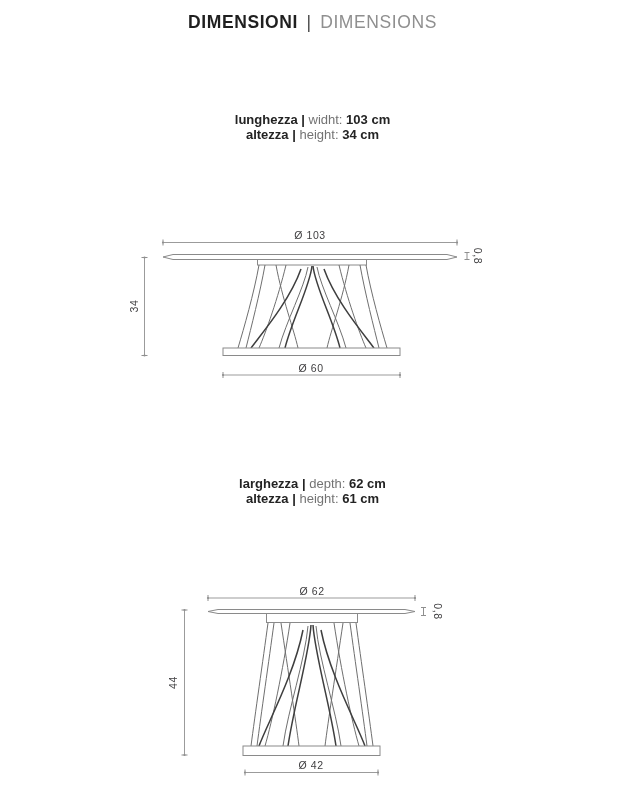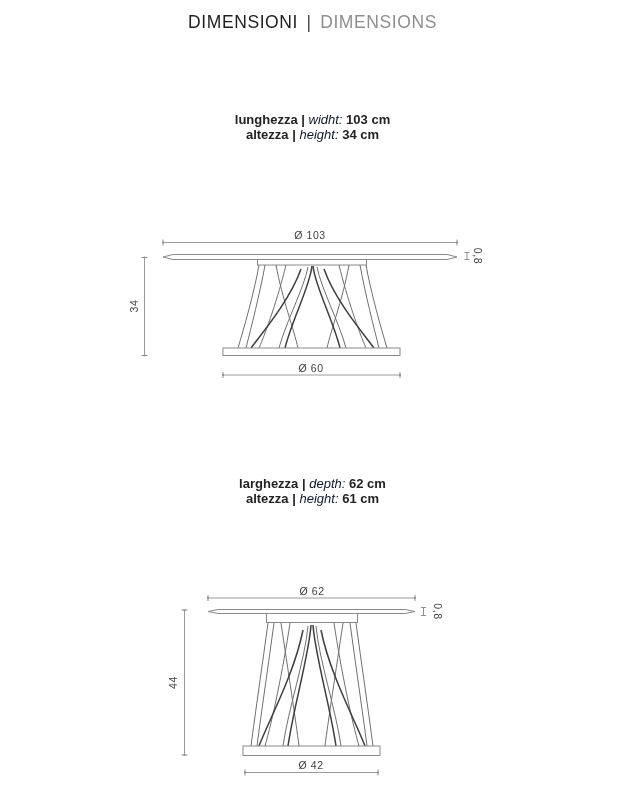--- a/index.html
+++ b/index.html
@@ -9,34 +9,34 @@
     -webkit-font-smoothing:antialiased;
   }
   .page{position:absolute;inset:0;background:#ffffff;}
 
   
   .header{
     position:absolute;top:12px;left:0;right:0;
     text-align:center;font-size:17.5px;line-height:20px;letter-spacing:.6px;
     color:#222222;
   }
-  .header .it{font-weight:400;color:#1f1f1f;}
+  .header .it{font-weight:700;color:#1f1f1f;}
   .header .sep{font-weight:400;color:#4a4a4a;padding:0 3px;}
   .header .en{font-weight:400;color:#8f8f8f;text-align:center;}
 
   
   .specs{
     position:absolute;left:0;right:0;text-align:center;
     font-size:13px;line-height:14.5px;letter-spacing:0;
   }
   .specs.block-1{top:113px;}
   .specs.block-2{top:477px;}
   .spec-row{white-space:nowrap;}
   .spec-row .b{font-weight:700;color:#232323;}
-  .spec-row .g{font-weight:400;color:#0f172a;font-style:italic;}
+  .spec-row .g{font-weight:400;color:#737373;}
 
   
   svg.sheet{position:absolute;left:0;top:0;}
   svg.sheet{font-family:"Liberation Sans", sans-serif;}
   .dim-line{stroke:#9b9b9b;stroke-width:1;fill:none;}
   .dim-tick{stroke:#8f8f8f;stroke-width:1;fill:none;}
   .dim-dot{fill:#8f8f8f;stroke:none;}
   .dim-label{fill:#414042;font-size:10.5px;letter-spacing:.6px;}
   .part{stroke:#8a8a8a;stroke-width:1;fill:#ffffff;}
   .leg{stroke:#6f6f6f;stroke-width:1;fill:none;}

